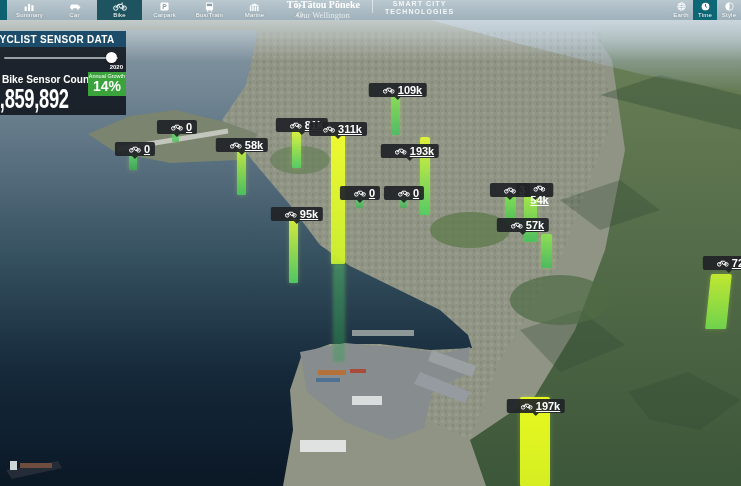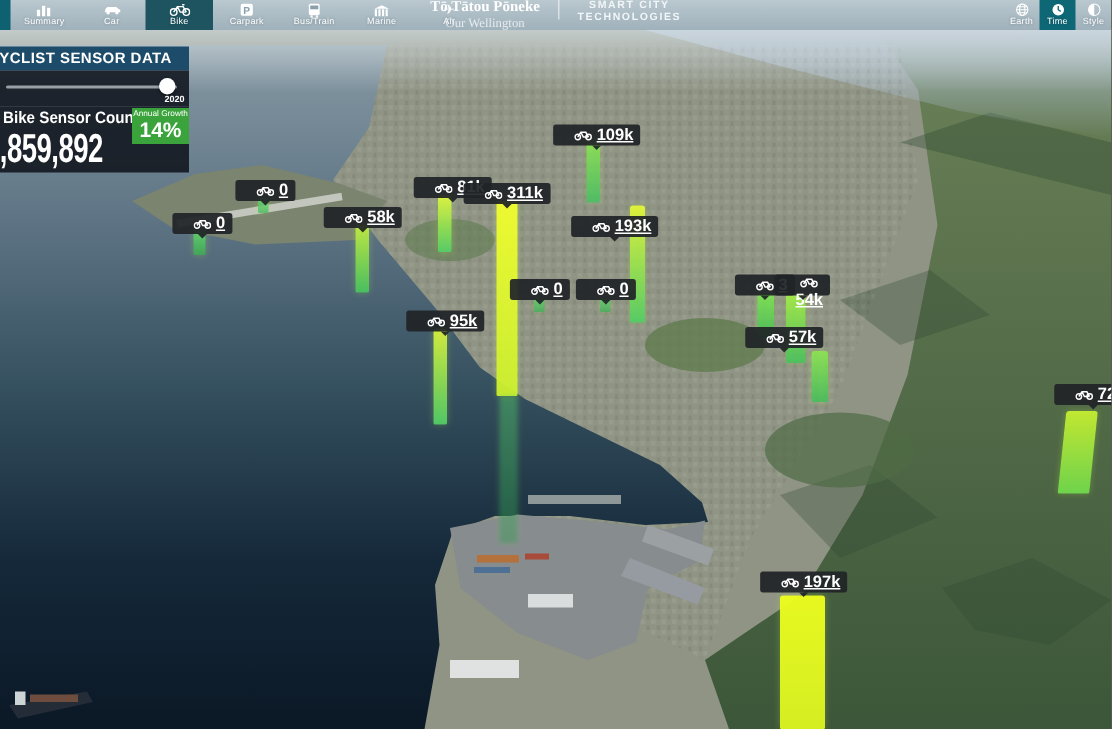--- a/index.html
+++ b/index.html
@@ -296,21 +296,21 @@
             <svg viewBox="0 0 16 10" width="12" height="8">
               <g stroke="#fff" stroke-width="1.3" fill="none">
                 <circle cx="3.2" cy="6.8" r="2.4"></circle>
                 <circle cx="12.8" cy="6.8" r="2.4"></circle>
                 <path d="M3.2 6.8 L6 2.6 L10.4 2.6 L12.8 6.8 M6 2.6 L8.2 6.8 L12.8 6.8"></path>
               </g>
             </svg>
           </span>
     <span class="marker-value">57k</span>
   </div>
-        <div class="marker" style="left: 536px; top: 381px; justify-content: center;">
+        <div class="marker" style="left: 536px; top: 399px; justify-content: center;">
     <span class="bike-glyph">
             <svg viewBox="0 0 16 10" width="12" height="8">
               <g stroke="#fff" stroke-width="1.3" fill="none">
                 <circle cx="3.2" cy="6.8" r="2.4"></circle>
                 <circle cx="12.8" cy="6.8" r="2.4"></circle>
                 <path d="M3.2 6.8 L6 2.6 L10.4 2.6 L12.8 6.8 M6 2.6 L8.2 6.8 L12.8 6.8"></path>
               </g>
             </svg>
           </span>
     <span class="marker-value">197k</span>

